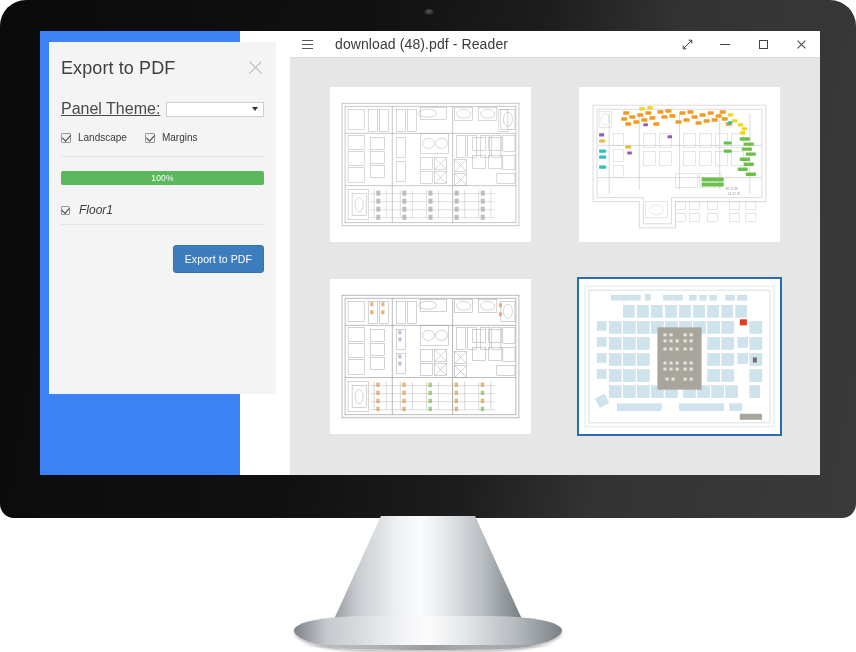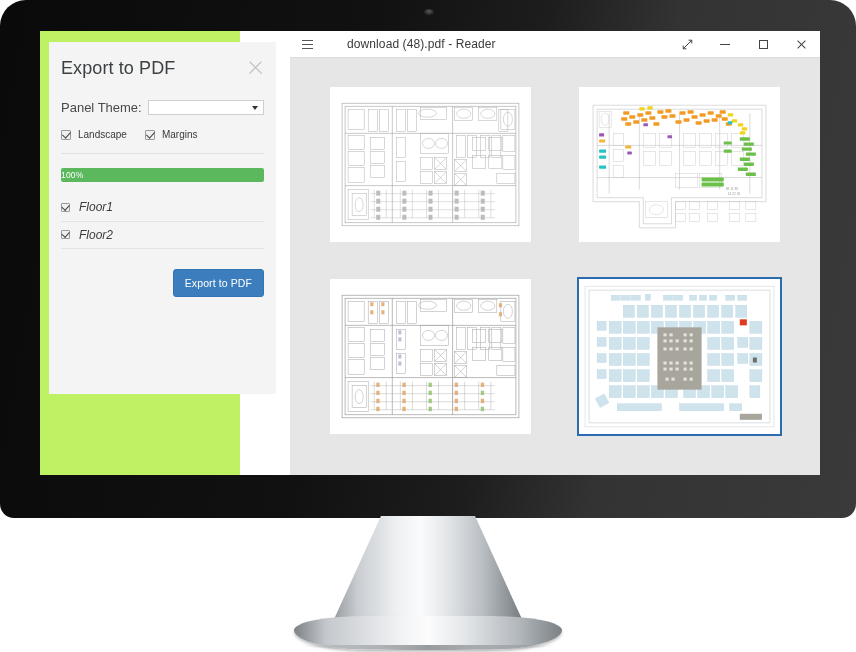--- a/index.html
+++ b/index.html
@@ -42,37 +42,37 @@
     box-shadow: 0 2px 3px rgba(0,0,0,0.25);
   }
   .stand-base::after{
     content:""; position:absolute; left:2%; bottom:0; width:96%; height:5px;
     background: linear-gradient(90deg, rgba(90,95,100,.0), rgba(70,75,80,.55), rgba(90,95,100,.0));
     border-radius:0 0 50% 50% / 0 0 100% 100%;
   }
 
   
   .left-pane{
-    position:absolute; left:0; top:0; width:200px; height:444px; background:#bef264;
+    position:absolute; left:0; top:0; width:200px; height:444px; background:#3b82f6;
   }
   .reader-win{
     position:absolute; left:250px; top:0; width:530px; height:444px; background:#e6e6e6;
   }
   .reader-titlebar{
     position:absolute; left:0; top:0; width:530px; height:27px;
     background:#ffffff; border-bottom:1px solid #dcdcdc;
     display:flex; align-items:center;
   }
   .hamburger{ width:11px; height:9px; margin-left:12px; position:relative; }
   .hamburger i{ position:absolute; left:0; width:11px; height:1px; background:#555; }
   .hamburger i:nth-child(1){ top:0; }
   .hamburger i:nth-child(2){ top:4px; }
   .hamburger i:nth-child(3){ top:8px; }
   .win-title{
-    margin-left:34px; font-size:12px; color:#3a3a3a; letter-spacing:.1px; white-space:nowrap;
+    margin-left:22px; font-size:14px; color:#3a3a3a; letter-spacing:.1px; white-space:nowrap;
   }
   .win-ctrls{ margin-left:auto; display:flex; align-items:center; }
   .win-ctrls > div{
     width:38px; height:26px; display:flex; align-items:center; justify-content:center;
     color:#444; font-size:11px;
   }
   .ico-expand{ position:relative; width:11px; height:11px; }
   .ico-expand svg{ display:block; }
   .ico-min{ width:10px; height:1px; background:#444; }
   .ico-max{ width:9px; height:9px; border:1px solid #444; }
@@ -107,21 +107,21 @@
     position:absolute; right:12px; top:17px; width:17px; height:17px; cursor:pointer;
   }
   .panel-close i{
     position:absolute; top:8px; left:0; width:17px; height:1.4px; background:#b9b9b9;
   }
   .panel-close i:nth-child(1){ transform:rotate(45deg); }
   .panel-close i:nth-child(2){ transform:rotate(-45deg); }
 
   .panel-body{ padding:0 12px; }
   .row-theme{ display:flex; align-items:center; gap:6px; margin-top:4px; }
-  .lbl{ font-size:13px; color:#4a4a4a; white-space:nowrap; }
+  .lbl{ font-size:16px; color:#4a4a4a; white-space:nowrap;text-decoration:underline; }
   .select{
     flex:1; height:15px; background:#fff; border:1px solid #cfcfcf;
     position:relative; font-size:10px; color:#333; padding:0 16px 0 4px;
     display:flex; align-items:center;
   }
   .select .caret{
     position:absolute; right:5px; top:50%; transform:translateY(-50%);
     width:0;height:0;border-left:3.2px solid transparent;border-right:3.2px solid transparent;
     border-top:4.4px solid #333;
   }
@@ -134,21 +134,21 @@
   .box::after{
     content:""; position:absolute; left:1.6px; top:-0.6px; width:4px; height:7px;
     border:solid #444; border-width:0 1.3px 1.3px 0; transform:rotate(42deg);
   }
   .chk span{ font-size:10px; color:#3a3a3a; }
 
   .divider{ height:1px; background:#e0e0e0; margin:13px 0 0 0; }
 
   .progress{
     margin:14px 12px 0 12px; height:14px; background:#5cb85c; border-radius:2px;
-    display:flex; align-items:center; 
+    display:flex; align-items:center; justify-content:center;
   }
   .progress span{ font-size:8.5px; color:#ffffff; letter-spacing:.2px; }
 
   .floors{ margin:12px 12px 0 12px; }
   .floor-row{
     display:flex; align-items:center; gap:9px; height:27.5px;
     border-bottom:1px solid #e4e4e4;
   }
   .floor-row .box{ width:9px; height:9px; }
   .floor-row .box::after{ left:1.3px; top:-0.8px; width:3.6px; height:6.4px; border-width:0 1.2px 1.2px 0; }
@@ -206,24 +206,20 @@
           </div>
 
           <div class="progress">
             <span>100%</span>
           </div>
 
           <div class="floors">
             <label class="floor-row">
               <span class="box"></span>
               <span>Floor1</span>
-            </label>
-            <label class="floor-row">
-              <span class="box"></span>
-              <span>Floor2</span>
             </label>
           </div>
 
           <div class="btn-wrap">
             <button class="btn-primary">Export to PDF</button>
           </div>
         </div>
       </div>
 
       <div class="reader-win">

